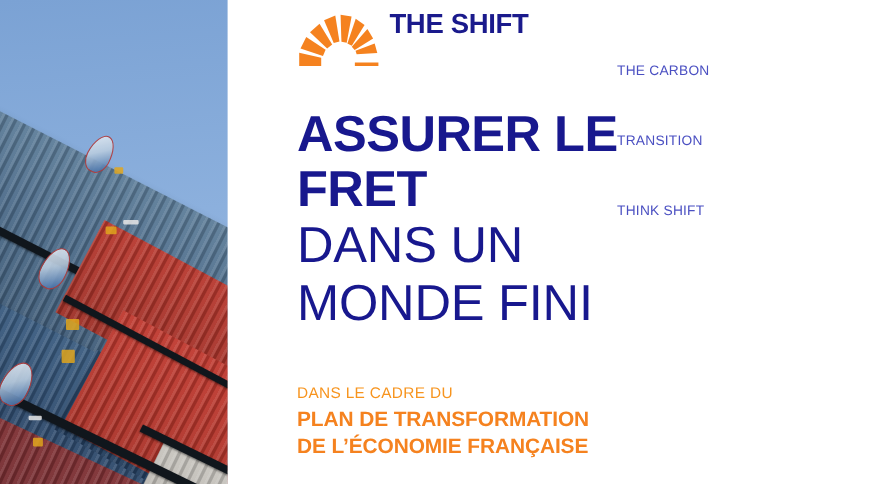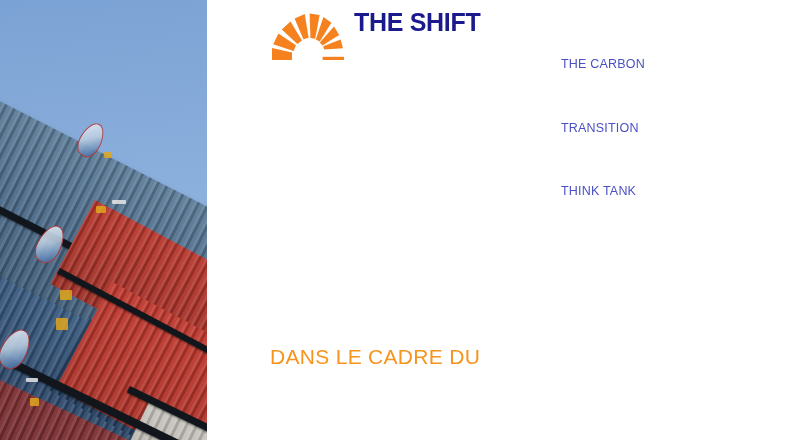--- a/index.html
+++ b/index.html
@@ -261,21 +261,21 @@
   
   .footer {
     position: absolute;
     left: 63px;
     top: 345px;
     font-family: "Liberation Sans", sans-serif;
   }
   .footer .kicker {
     display: block;
     color: #f7941e;
-    font-size: 21px;
+    font-size: 14px;
     line-height: 24px;
     font-weight: normal;
     letter-spacing: .3px;
   }
   .footer .strong {
     display: block;
     color: #f5821f;
     font-size: 19px;
     line-height: 25px;
     font-weight: bold;
@@ -354,26 +354,34 @@
         </g>
       </svg>
       <div class="logo-words">
         <span>THE SHIFT</span>
       </div>
     </div>
 
     <div class="tagline">
       <span>THE CARBON</span>
       <span>TRANSITION</span>
-      <span>THINK TANK</span>
-    </div>
-
+      <span>THINK SHIFT</span>
+    </div>
+
+    <div class="title">
+      <span class="bold">ASSURER LE</span>
+      <span class="bold">FRET</span>
+      <span class="light">DANS UN</span>
+      <span class="light">MONDE FINI</span>
+    </div>
 
     <div class="footer">
       <span class="kicker">DANS LE CADRE DU</span>
+      <span class="strong">PLAN DE TRANSFORMATION</span>
+      <span class="strong">DE L’ÉCONOMIE FRANÇAISE</span>
     </div>
 
   </div>
 
   <div class="photo-right">
     <div class="r-maroon"></div>
     <div class="r-white-panel"></div>
     <div class="r-red-panel"></div>
     <div class="r-ribs"></div>
 

